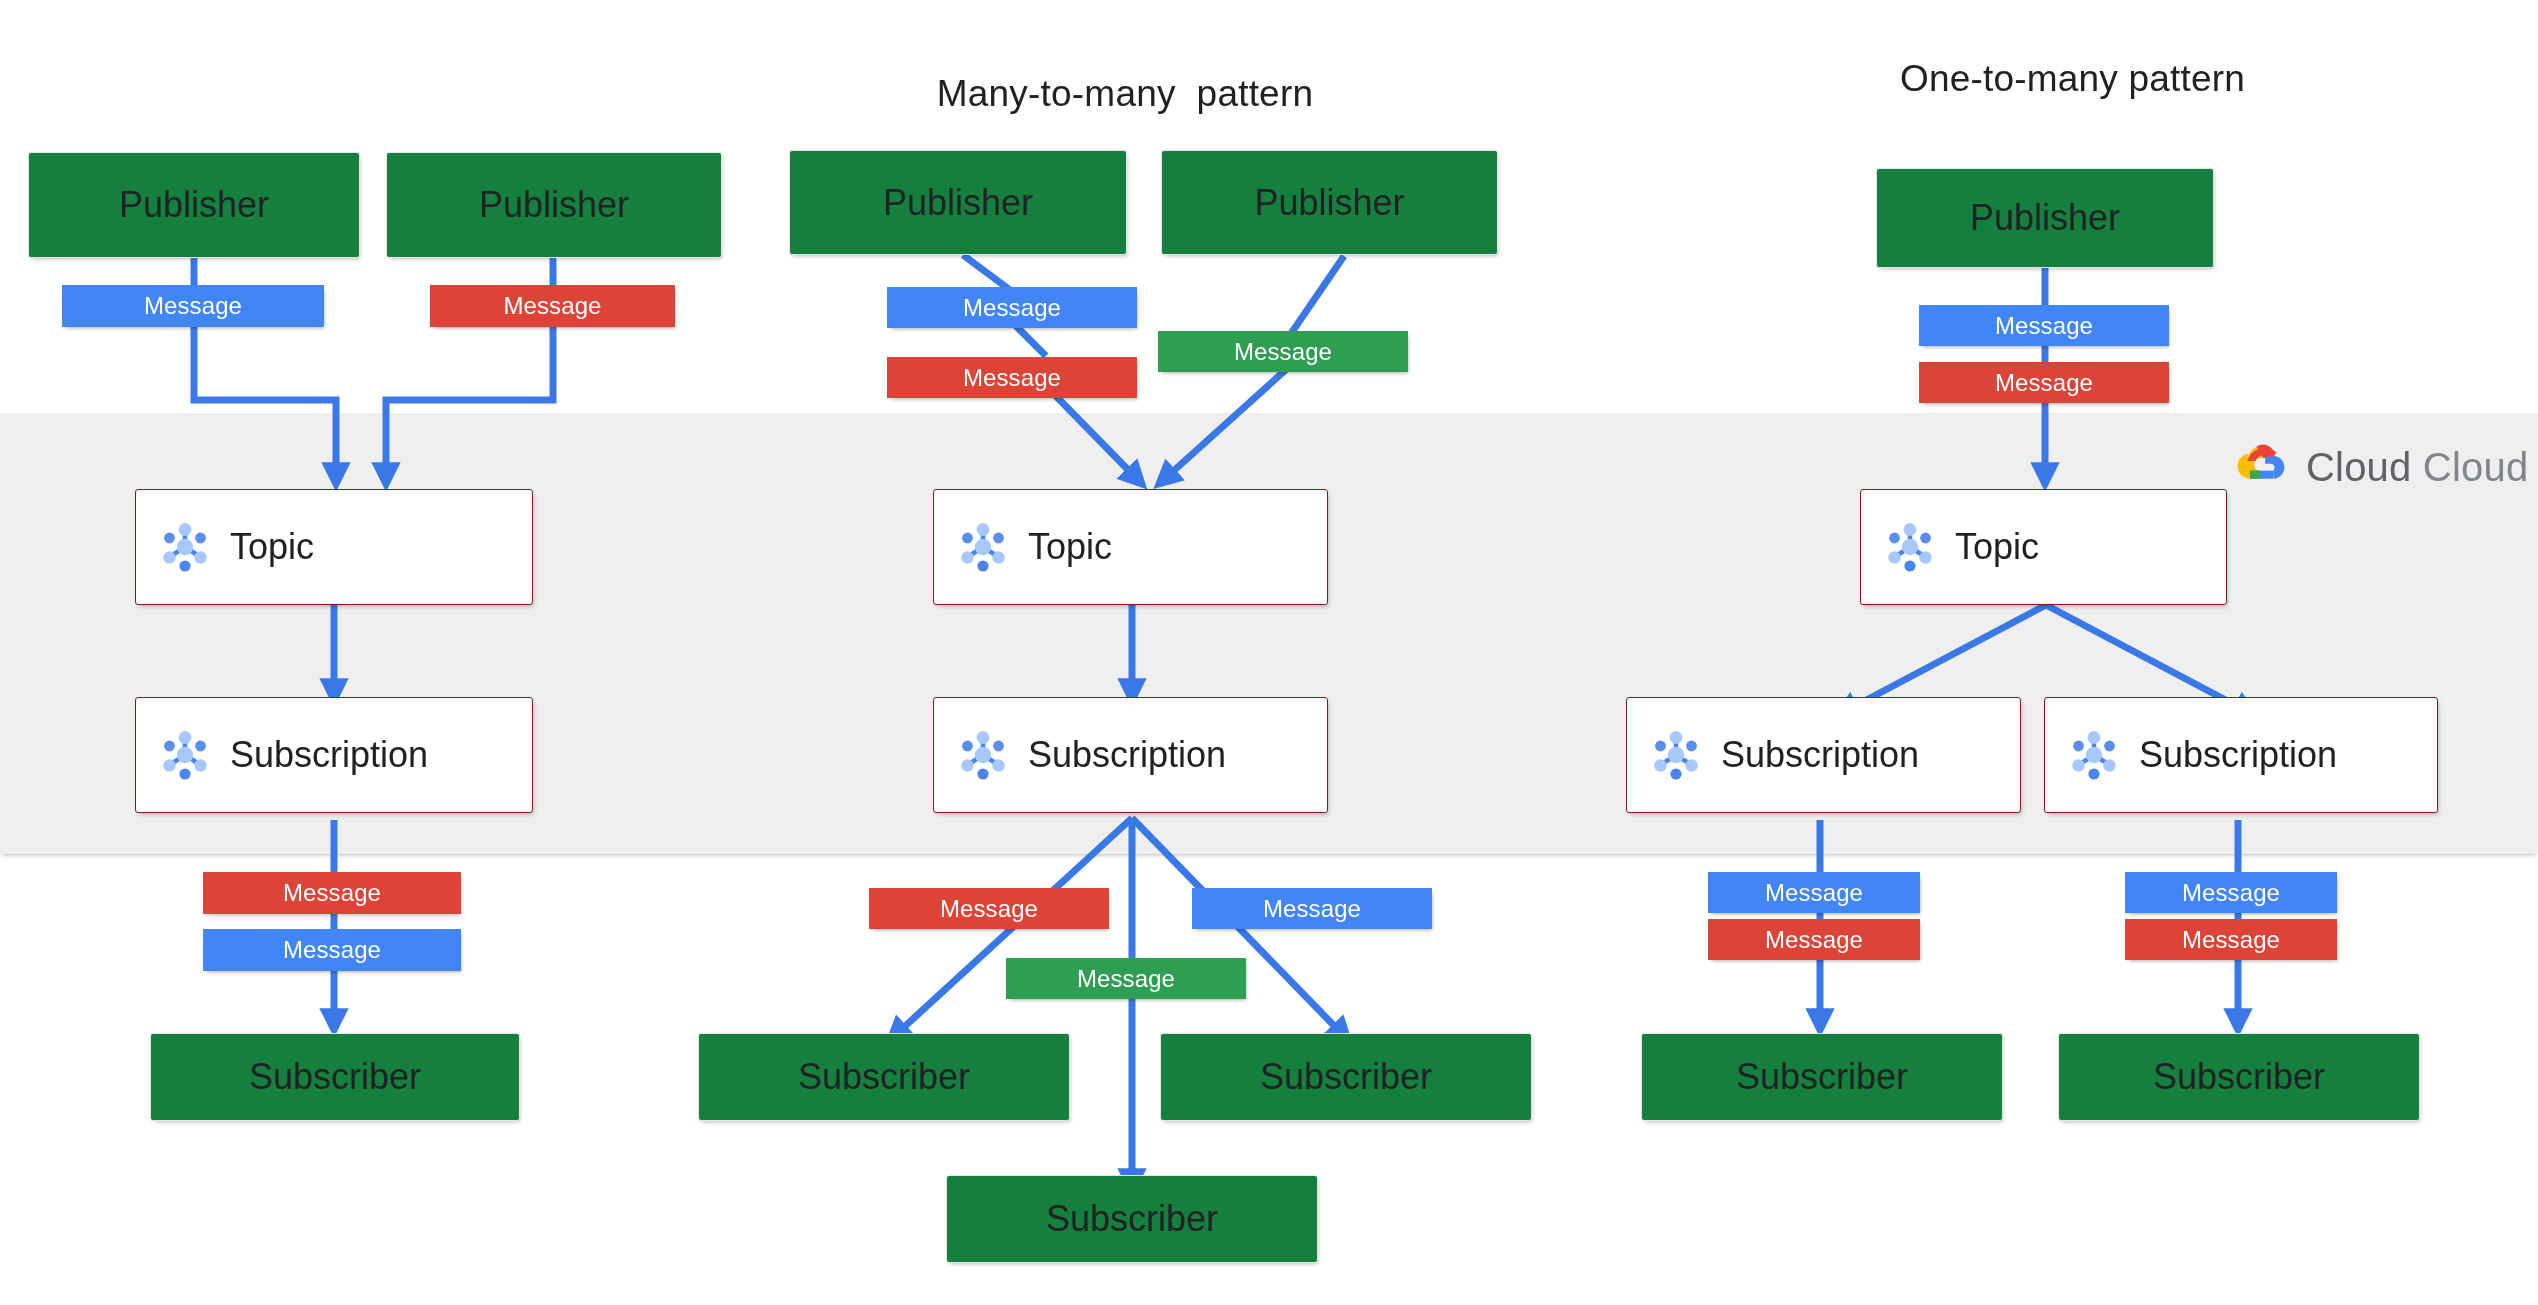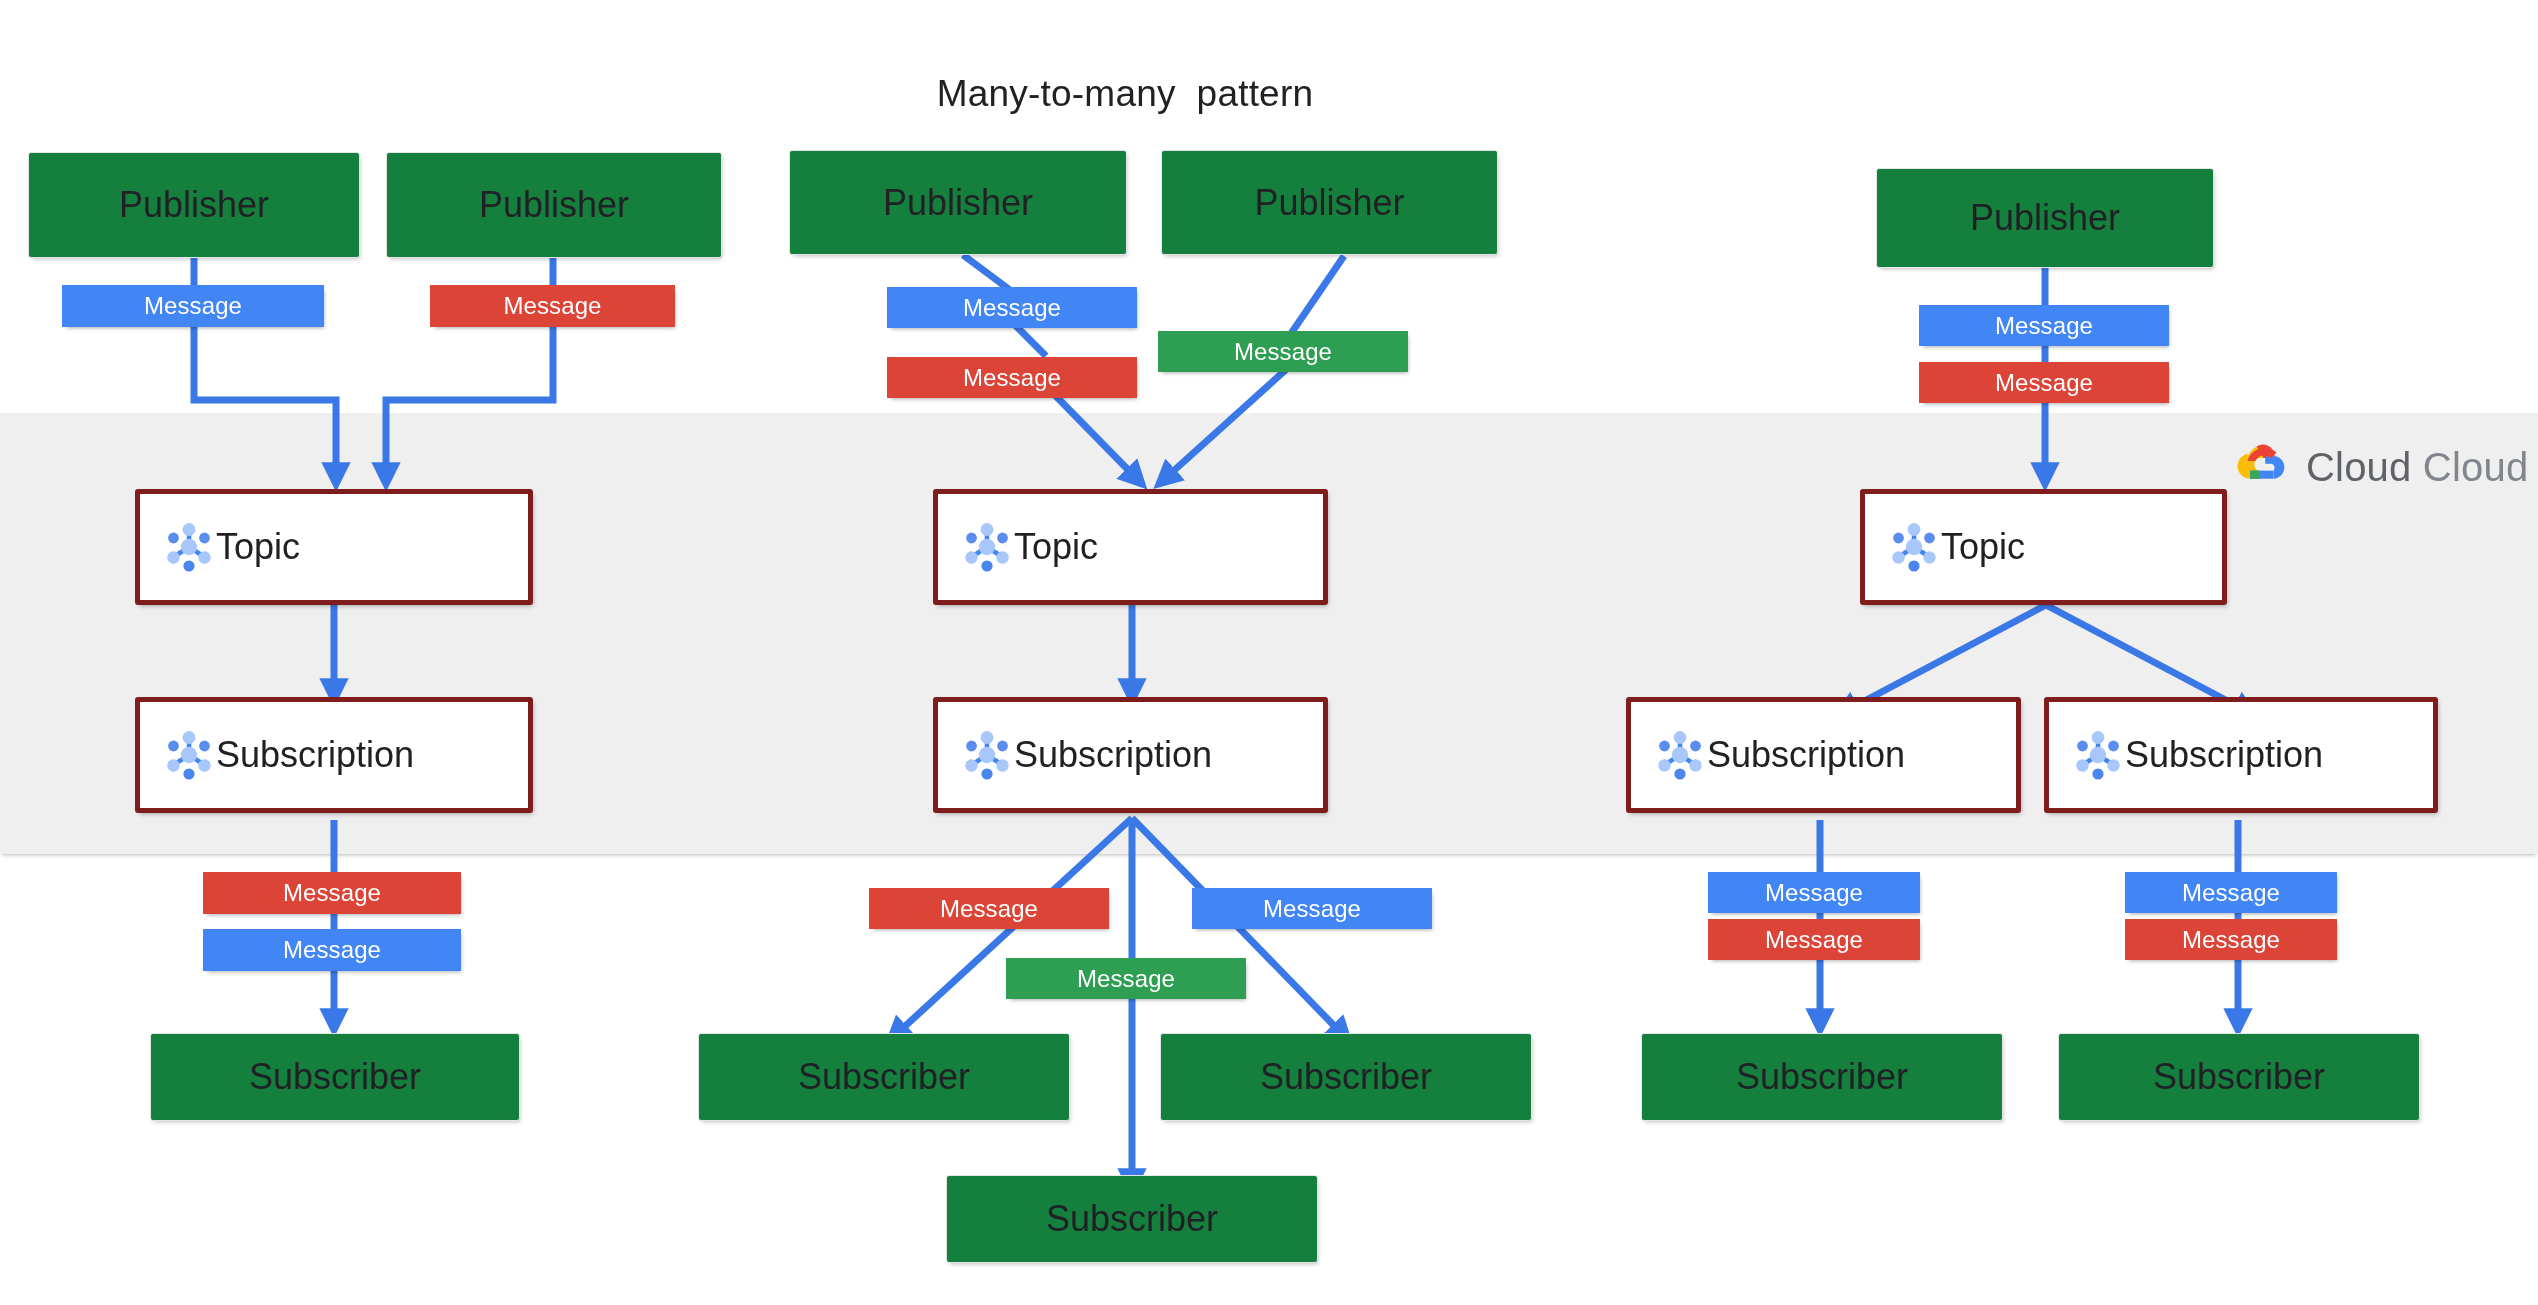--- a/index.html
+++ b/index.html
@@ -55,23 +55,24 @@
   .node.endpoint{
     background:#15803d;
     border:1px solid #e3e5e6;
     justify-content:center;
     box-shadow:2px 3px 4px -2px rgba(0,0,0,.26);
   }
 
   
   .node.service{
     background:#ffffff;
-    border:5px solid #7f1d1d;
+    border:1px solid #7f1d1d;
     justify-content:flex-start;
     padding-left:22px;
+    gap:18px;
     box-shadow:2px 3px 5px -2px rgba(0,0,0,.3);
   }
 
   
   .ps-icon{
     position:relative;
     flex:0 0 auto;
     width:54px;
     height:54px;
   }
@@ -171,20 +172,21 @@
       <path d="M 1820 900 L 1820 928"></path>
       <path d="M 1820 958 L 1820 1030" marker-end="url(#ah)"></path>
 
       <path d="M 2238 820 L 2238 872"></path>
       <path d="M 2238 900 L 2238 928"></path>
       <path d="M 2238 958 L 2238 1030" marker-end="url(#ah)"></path>
     </g>
   </svg>
 
   <div class="col-title" style="left:845px;top:73px;width:560px;">Many-to-many  pattern</div>
+  <div class="col-title" style="left:1815px;top:58px;width:515px;">One-to-many pattern</div>
 
   <div class="node endpoint" style="left:28px;top:152px;width:332px;height:106px;">
     <span class="node-label">Publisher</span>
   </div>
   <div class="node endpoint" style="left:386px;top:152px;width:336px;height:106px;">
     <span class="node-label">Publisher</span>
   </div>
 
   <div class="msg blue" style="left:62px;top:285px;width:262px;height:42px;">Message</div>
   <div class="msg red" style="left:430px;top:285px;width:245px;height:42px;">Message</div>

